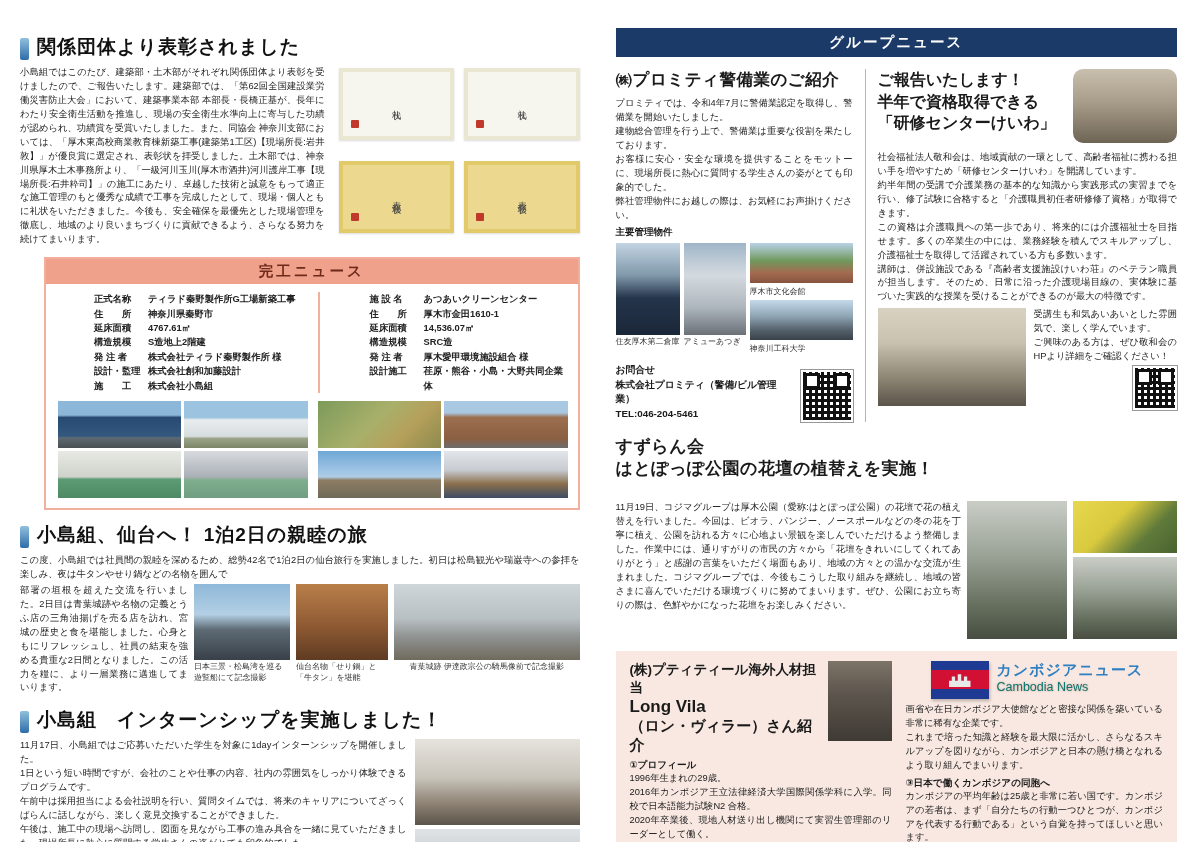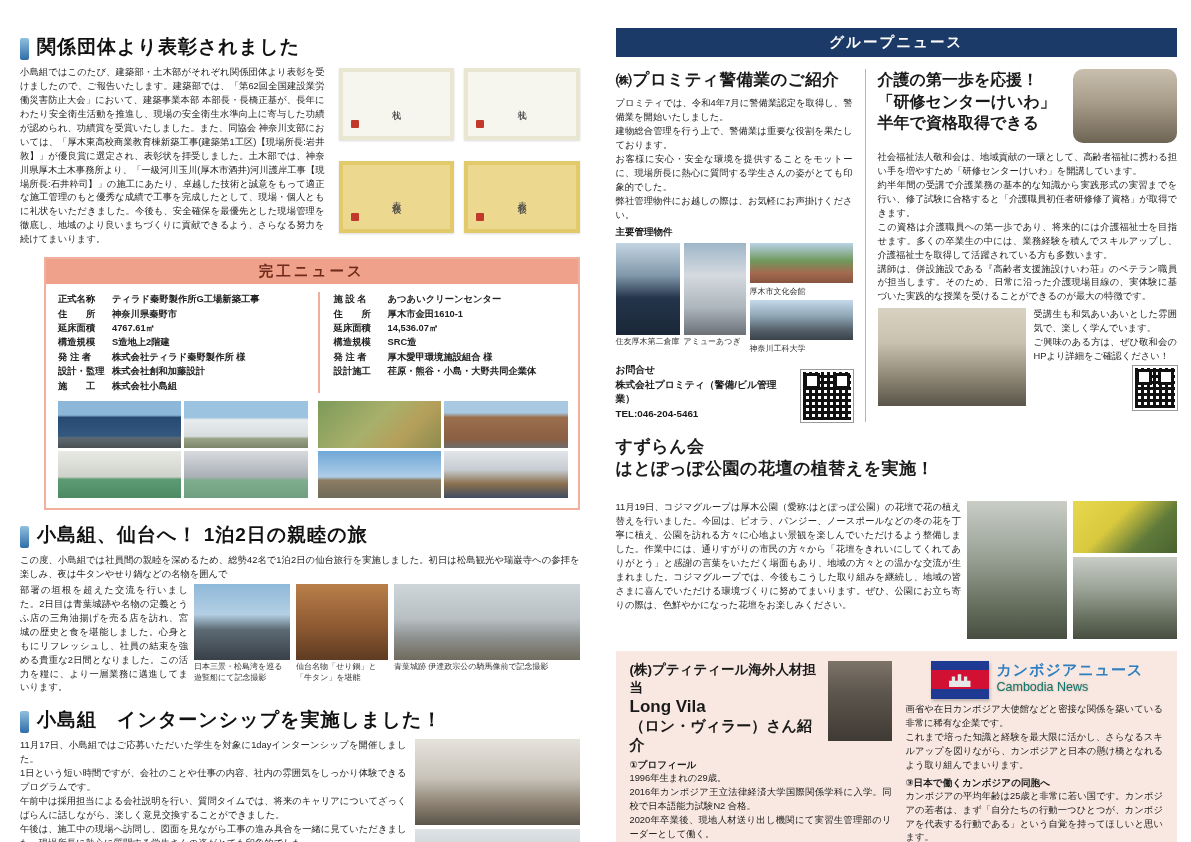--- a/index.html
+++ b/index.html
@@ -31,21 +31,21 @@
   .cert-seal { position:absolute; left:8px; bottom:8px; width:8px; height:8px; background:#c0392b; border-radius:1px; }
 
   
   .kanko { margin:10px 0 0 24px; border:2px solid #f2b09c; background:#fff; }
   .kanko-bar { background:#f0a18b; color:#6e2a1a; font-weight:bold; font-size:14.5px;
                text-align:center; padding:3px 0; letter-spacing:3px; }
   .kanko-cols { display:flex; padding:8px 10px 6px 12px; }
   .kanko-col { flex:1 1 50%; }
   .kanko-col + .kanko-col { border-left:2px solid #f2b09c; padding-left:14px; margin-left:10px; }
   .krow { display:flex; font-size:9.3px; line-height:1.55; }
-  .krow .kl { width:54px; font-weight:bold; flex:0 0 auto; color:#222; }
+  .krow .kl { width:54px; font-weight:bold; flex:0 0 auto; color:#222;margin-left:36px; }
   .krow .kv { font-weight:bold; color:#222; }
   .kanko-photos { display:flex; gap:10px; padding:2px 10px 10px 12px; }
   .kp-group { flex:1 1 50%; display:grid; grid-template-columns:1fr 1fr; gap:3px; }
   .ph { width:100%; }
   .kp-group .ph { height:47px; }
 
   
   .ph { background:#9ab4c6; }
   .p-navy   { background:linear-gradient(180deg,#8db7d8 30%,#274a73 35%,#35587f 75%,#5c6a72 78%,#4a4f52 100%); }
   .p-white  { background:linear-gradient(180deg,#9cc4e0 35%,#e8ecee 40%,#d8dde0 75%,#9aa387 80%,#7c8568 100%); }
@@ -70,21 +70,21 @@
   .p-flower { background:linear-gradient(135deg,#e8d84f 0%,#d9c93e 40%,#5f7a3a 70%,#4a6330 100%); }
   .p-keiwa  { background:linear-gradient(180deg,#c9bfae 0%,#a89d8a 45%,#6e6454 100%); }
 
   .caption { font-size:8px; line-height:1.35; color:#333; margin-top:2px; }
 
   
   .sendai { margin-top:12px; }
   .sendai-row { display:flex; gap:6px; margin-top:2px; }
   .sendai-left { flex:0 0 168px; }
   .sd-card { display:flex; flex-direction:column; }
-  .sd1 { flex:0 0 96px; } .sd2 { flex:0 0 92px; } .sd3 { flex:1 1 auto; }
+  .sd1 { flex:0 0 96px; } .sd2 { flex:0 0 92px; } .sd3 { flex:1 1 auto;text-align:center; }
   .sd-card .ph { height:76px; }
 
   
   .intern { margin-top:12px; }
   .intern-row { display:flex; gap:8px; }
   .intern-left { flex:1 1 auto; }
   .intern-photos { flex:0 0 165px; display:flex; flex-direction:column; gap:4px; }
   .intern-photos .ph1 { height:86px; } .intern-photos .ph2 { height:118px; }
 
   
@@ -345,23 +345,23 @@
             <div class="contact-l">株式会社プロミティ（警備/ビル管理業）</div>
             <div class="contact-l">TEL:046-204-5461</div>
           </div>
           <div class="qr" style="width:52px;height:52px;"></div>
         </div>
       </div>
 
       <div class="col-keiwa">
         <div class="keiwa-head">
           <div class="keiwa-titles">
-            <div class="keiwa-title-line">介護の第一歩を応援！</div>
+            <div class="keiwa-title-line">ご報告いたします！</div>
+            <div class="keiwa-title-line">半年で資格取得できる</div>
             <div class="keiwa-title-line">「研修センターけいわ」</div>
-            <div class="keiwa-title-line">半年で資格取得できる</div>
           </div>
           <div class="ph p-keiwa keiwa-photo"></div>
         </div>
         <div class="keiwa-body">
           <p class="body-txt">社会福祉法人敬和会は、地域貢献の一環として、高齢者福祉に携わる担い手を増やすため「研修センターけいわ」を開講しています。</p>
           <p class="body-txt">約半年間の受講で介護業務の基本的な知識から実践形式の実習までを行い、修了試験に合格すると「介護職員初任者研修修了資格」が取得できます。</p>
           <p class="body-txt">この資格は介護職員への第一歩であり、将来的には介護福祉士を目指せます。多くの卒業生の中には、業務経験を積んでスキルアップし、介護福祉士を取得して活躍されている方も多数います。</p>
           <p class="body-txt">講師は、併設施設である『高齢者支援施設けいわ荘』のベテラン職員が担当します。そのため、日常に沿った介護現場目線の、実体験に基づいた実践的な授業を受けることができるのが最大の特徴です。</p>
         </div>
         <div class="keiwa-bottom">

